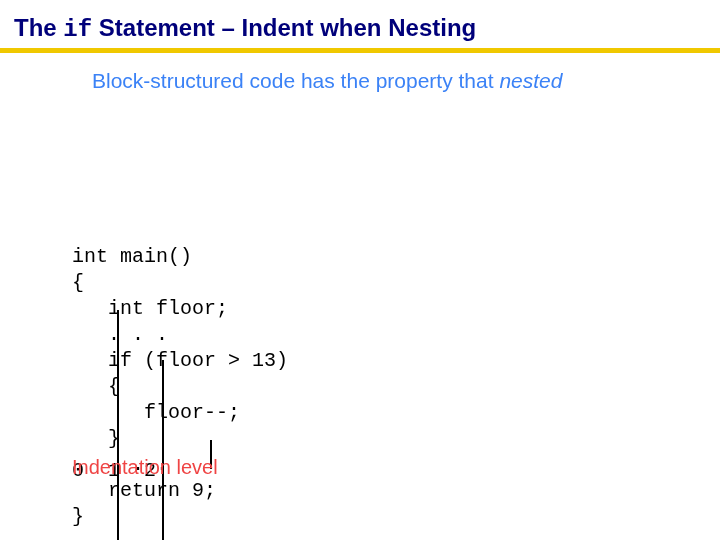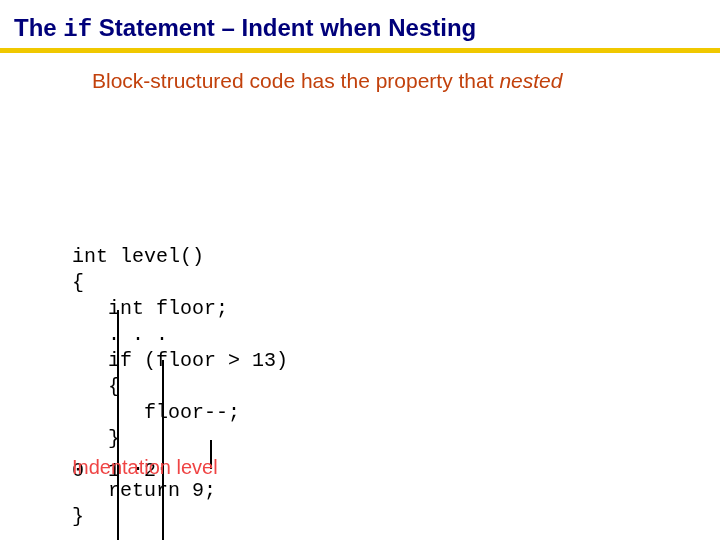--- a/index.html
+++ b/index.html
@@ -36,21 +36,21 @@
     width: 720px;
     height: 5px;
     background: #f0c800;
   }
   .body-text {
     position: absolute;
     left: 92px;
     top: 68px;
     width: 560px;
     font-size: 21px;
-    color: #c2410c;
+    color: #3b82f6;
     line-height: 1.25;
   }
   .body-text .ital {
     font-style: italic;
   }
   .code-block {
     position: absolute;
     left: 72px;
     top: 140px;
     font-family: "Courier New", Courier, monospace;
@@ -99,21 +99,21 @@
   <div class="underline"></div>
 
   <div class="body-text">
     <span>Block-structured code has the property that </span><span class="ital">nested</span><br>
   </div>
 
   <div class="code-block">
     <div class="guide g0"></div>
     <div class="guide g1"></div>
     <div class="guide g2"></div>
-<span>int level()</span>
+<span>int main()</span>
 <span>{</span>
 <span>   int floor;</span>
 <span>   . . .</span>
 <span>   if (floor &gt; 13)</span>
 <span>   {</span>
 <span>      floor--;</span>
 <span>   }</span>
 <span>   . . .</span>
 <span>   return 9;</span>
 <span>}</span>

